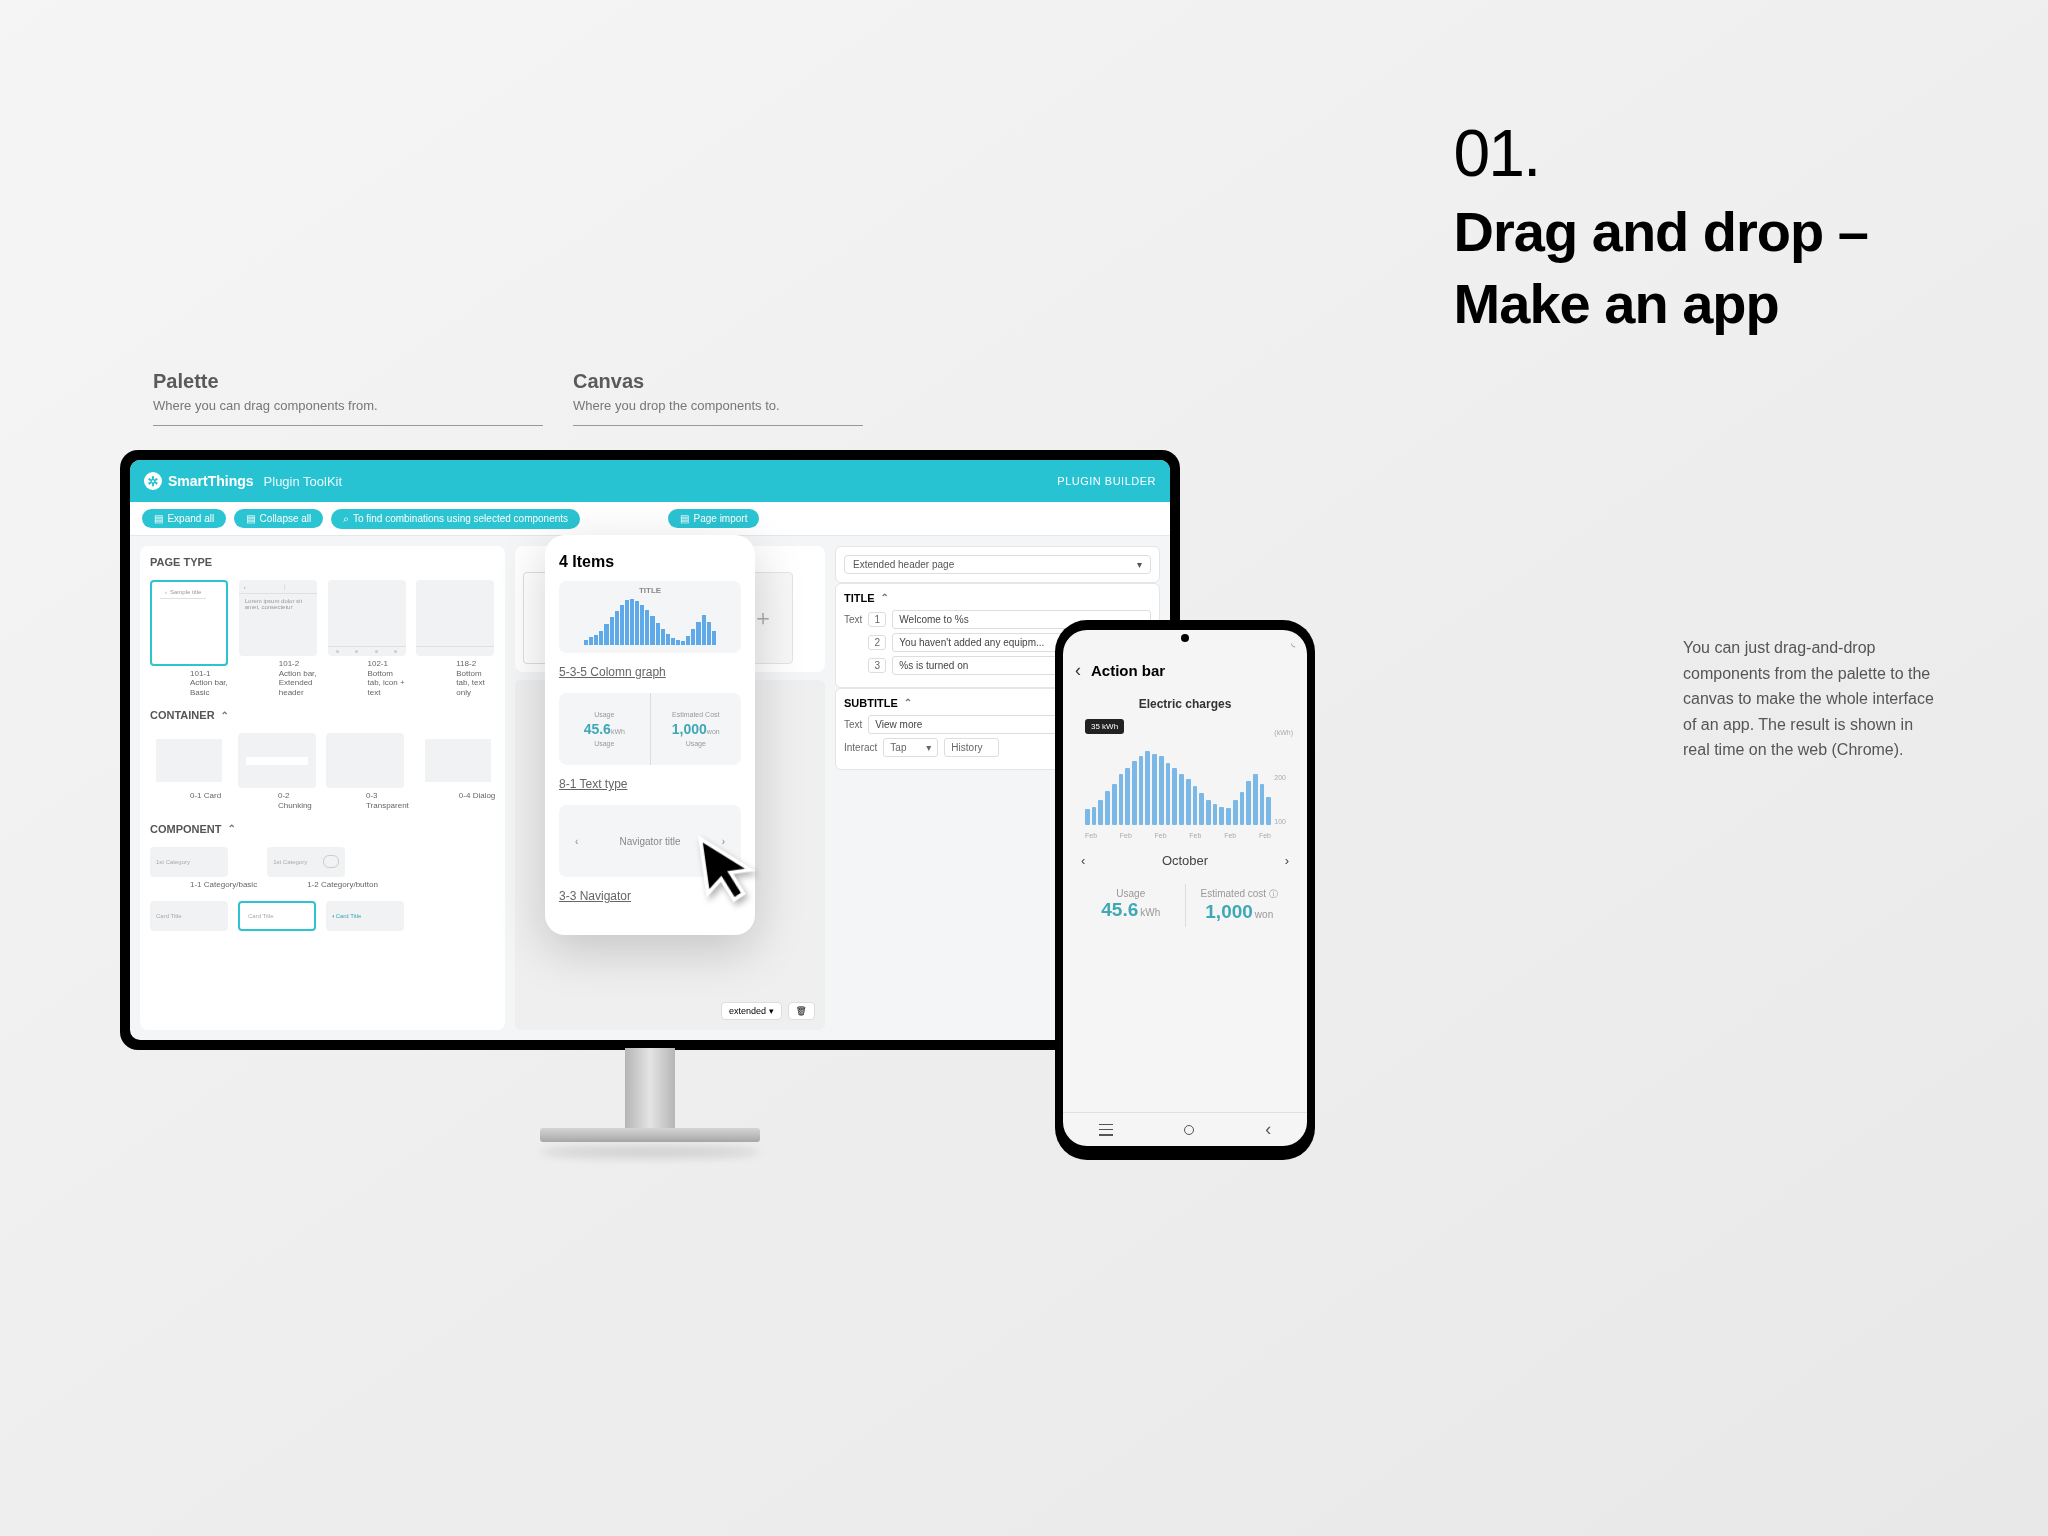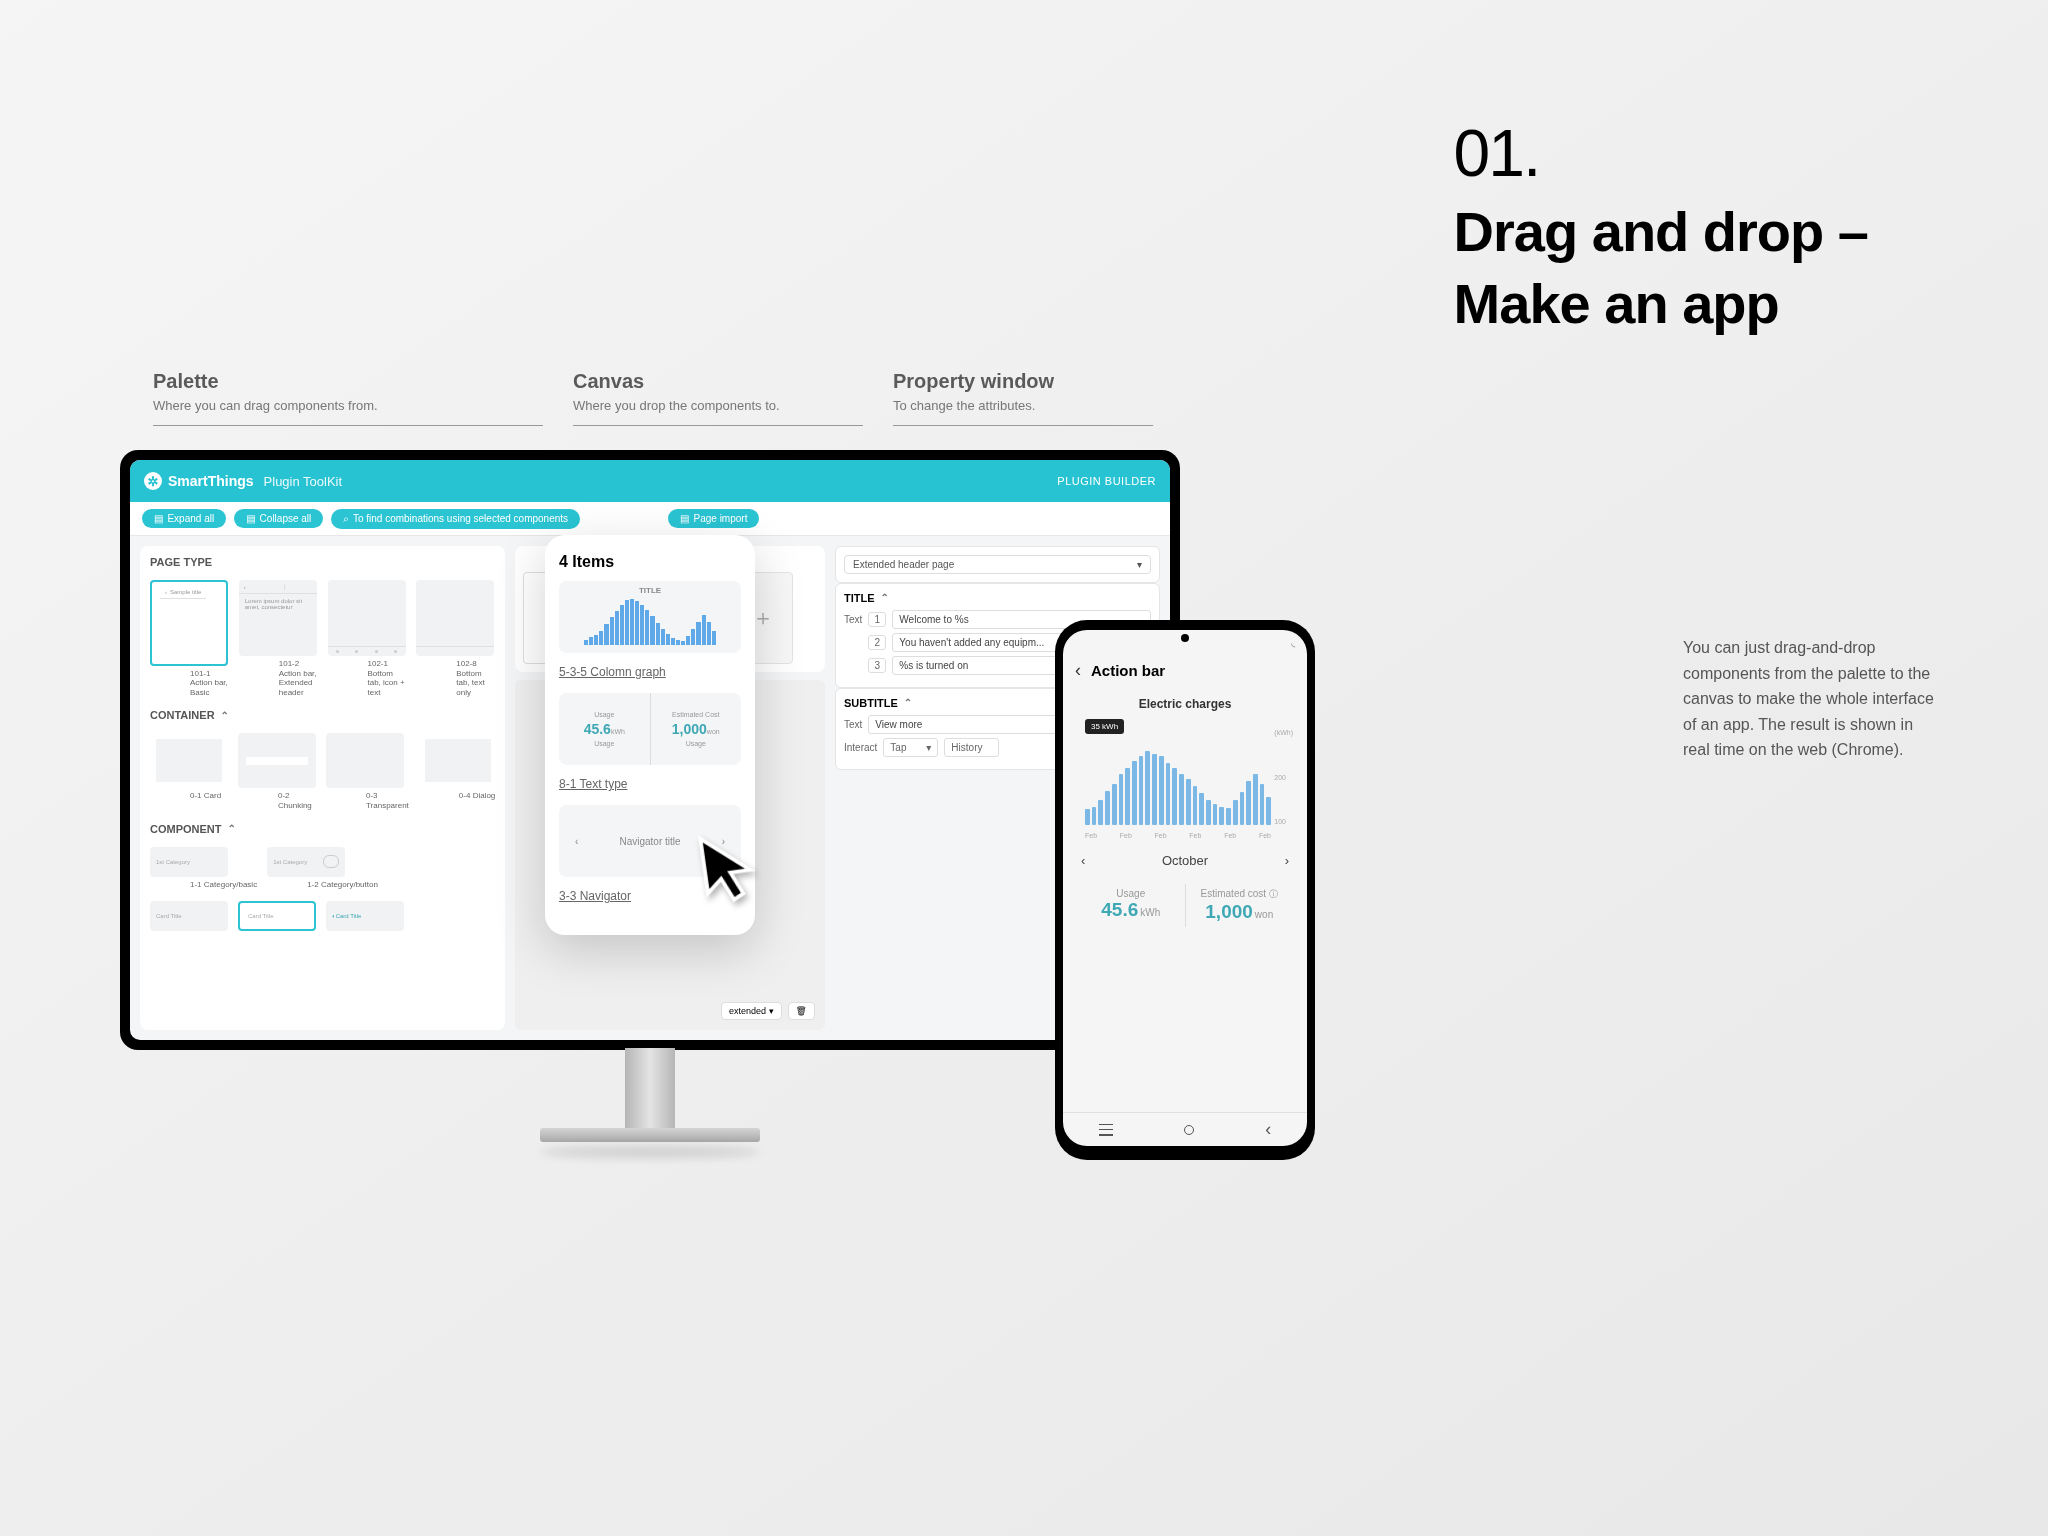--- a/index.html
+++ b/index.html
@@ -157,25 +157,20 @@
   <div class="label-col lc1">
     <div class="t">Palette</div>
     <div class="sub">Where you can drag components from.</div>
     <div class="label-line"></div>
   </div>
   <div class="label-col lc2">
     <div class="t">Canvas</div>
     <div class="sub">Where you drop the components to.</div>
     <div class="label-line"></div>
   </div>
-  <div class="label-col lc3">
-    <div class="t">Property window</div>
-    <div class="sub">To change the attributes.</div>
-    <div class="label-line"></div>
-  </div>
 </div>
 
 <div class="monitor">
   <div class="screen">
 
     <div class="appbar">
       <div class="appbar-logo">✲</div>
       <div class="appbar-brand">SmartThings</div>
       <div class="appbar-subtitle">Plugin ToolKit</div>
       <div class="appbar-right">PLUGIN BUILDER</div>
@@ -236,21 +231,21 @@
                   <div class="tb-dot"></div>
                   <div class="tb-dot"></div>
                 </div>
               </div>
             <div class="tb-label">102-1 Bottom tab, icon + text</div>
           </div>
           <div class="thumb-item">
             <div class="thumb">
                 <div class="tb-bot"></div>
               </div>
-            <div class="tb-label">102-8 Bottom tab, text only</div>
+            <div class="tb-label">118-2 Bottom tab, text only</div>
           </div>
         </div>
 
         <div class="sec-title">
             <span>CONTAINER</span>
             <span class="chev">⌃</span>
           </div>
         <div class="container-row">
           <div class="thumb-item">
               <div class="cthumb inner"></div>

